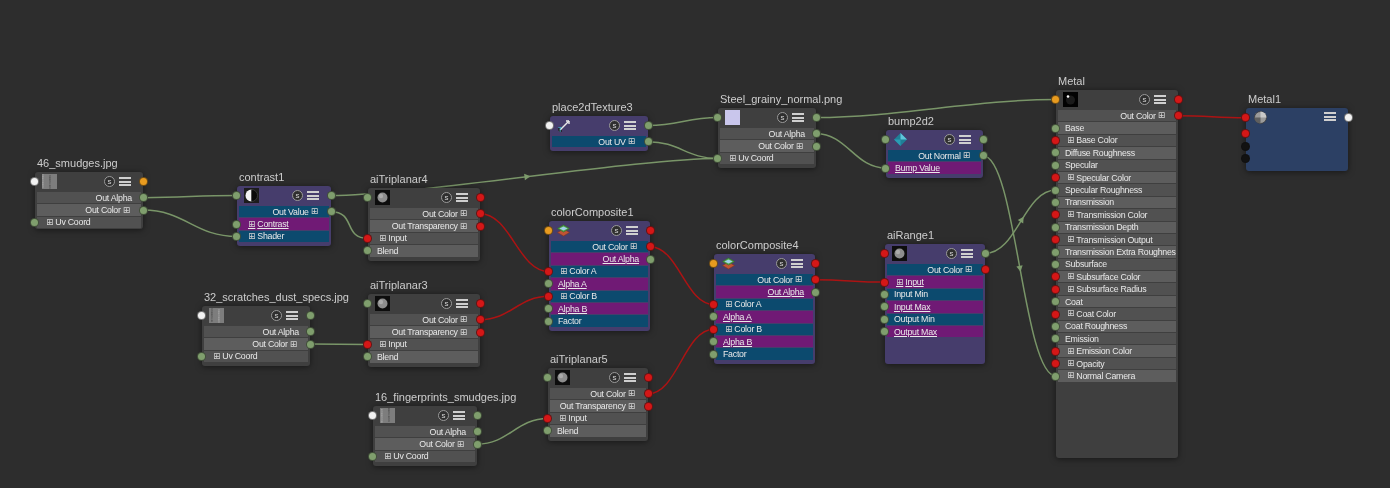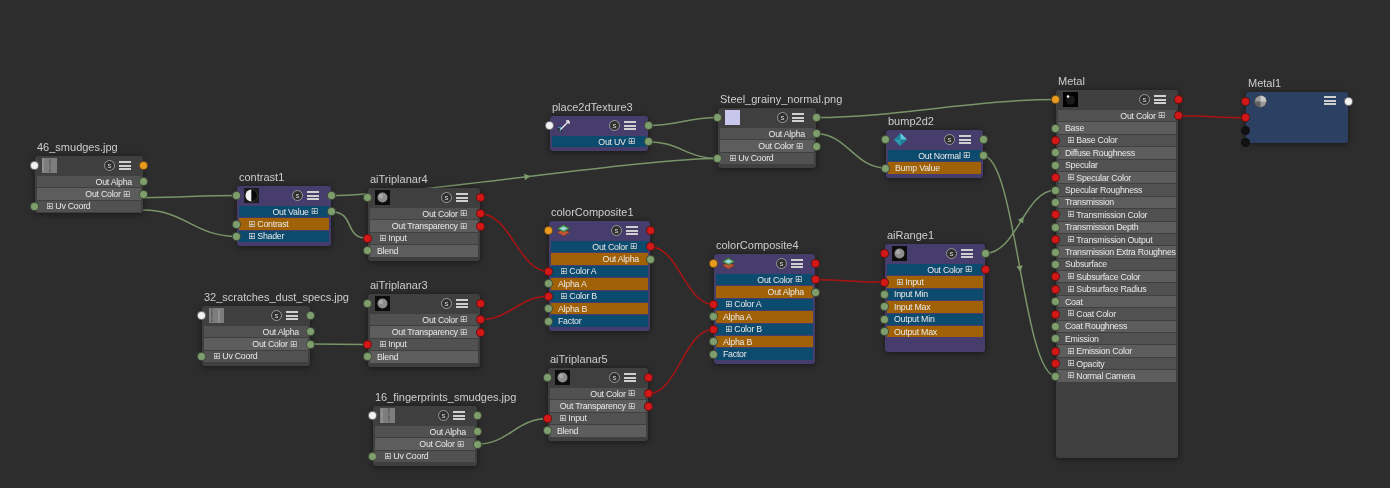--- a/index.html
+++ b/index.html
@@ -11,21 +11,21 @@
   .node.purple{background:#463d6c;}
   .node.blue{background:#2c4064;}
   .ntitle{position:absolute;top:-15px;left:2px;font-size:11px;color:#cdcdcd;white-space:nowrap;}
   .hdr{position:absolute;top:0;left:0;right:0;height:19px;}
   .rows{position:absolute;top:19px;left:0;right:0;}
   .row{height:11.4px;margin:1px 2px 0 2px;display:flex;align-items:center;
        font-size:8.8px;letter-spacing:-0.25px;color:#e9e9e9;overflow:hidden;white-space:nowrap;}
   .row.right{justify-content:flex-end;padding-right:9px;padding-left:24px;}
   .row.left{justify-content:flex-start;padding-left:7px;}
   .gray  .row{background:#515151;} .gray  .row.alt{background:#5d5d5d;}
-  .purple .row{background:#0c4a6e;} .purple .row.alt{background:#a16207;}
+  .purple .row{background:#0c4a6e;} .purple .row.alt{background:#701a75;text-decoration:underline;}
   .blue  .row{background:#375489;} .blue  .row.alt{background:#43629f;}
   .exp{font-size:9px;line-height:9px;margin:0 2px;color:#d2d2d2;}
   .dot{position:absolute;width:9px;height:9px;border-radius:50%;
        border:1px solid rgba(15,15,15,.55);box-sizing:border-box;z-index:3;}
   .dot.L{left:-5px;} .dot.R{right:-5px;}
   .icon{position:absolute;left:7px;top:2px;width:15px;height:15px;}
   .badges{position:absolute;right:12px;top:4px;display:flex;gap:4px;align-items:center;}
   .sbadge{width:11px;height:11px;border-radius:50%;background:#2f2f2f;border:1px solid #9a9a9a;
           color:#d4d4d4;font-size:8px;line-height:10px;text-align:center;box-sizing:border-box;}
   .lbadge{width:12px;height:10px;background:repeating-linear-gradient(180deg,#cfcfcf 0 2px,rgba(0,0,0,0) 2px 3.6px);}
@@ -51,21 +51,21 @@
       <path d="M310,344.09999999999997 C336.1,344.09999999999997 341.9,344.5 368,344.5" fill="none" stroke="#7d9b6c" stroke-width="1.5" opacity="0.95"></path>
       <path d="M477,444.09999999999997 C508.95,444.09999999999997 516.05,418.5 548,418.5" fill="none" stroke="#7d9b6c" stroke-width="1.5" opacity="0.95"></path>
       <path d="M480,213.7 C511.05,213.7 517.95,271.5 549,271.5" fill="none" stroke="#b31212" stroke-width="1.5" opacity="0.95"></path>
       <path d="M480,319.7 C511.05,319.7 517.95,296.3 549,296.3" fill="none" stroke="#b31212" stroke-width="1.5" opacity="0.95"></path>
       <path d="M650,246.7 C678.8,246.7 685.2,304.5 714,304.5" fill="none" stroke="#b31212" stroke-width="1.5" opacity="0.95"></path>
       <path d="M648,393.7 C677.7,393.7 684.3,329.3 714,329.3" fill="none" stroke="#b31212" stroke-width="1.5" opacity="0.95"></path>
       <path d="M815,279.7 C846.5,279.7 853.5,282.09999999999997 885,282.09999999999997" fill="none" stroke="#b31212" stroke-width="1.5" opacity="0.95"></path>
       <path d="M1178,115.7 C1208.6,115.7 1215.4,117.7 1246,117.7" fill="none" stroke="#b31212" stroke-width="1.5" opacity="0.95"></path>
     </svg>
   <div id="nodes">
-      <div class="node gray" style="left: 35px; top: 156px; width: 108px; height: 57px;">
+      <div class="node gray" style="left: 35px; top: 172px; width: 108px; height: 57px;">
         <div class="ntitle">46_smudges.jpg</div>
         <div class="hdr">
           <span class="icon"><svg viewBox="0 0 15 15" width="15" height="15">
               <rect width="15" height="15" fill="#7d7d7d"></rect>
               <rect x="0" y="0" width="1.6" height="1.6" fill="#9b9b9b"></rect>
               <rect x="7" y="5" width="1.6" height="1.6" fill="#6a6a6a"></rect>
               <rect x="0" y="10" width="1.6" height="1.6" fill="#8f8f8f"></rect>
               <rect x="7" y="1" width="1.6" height="1.6" fill="#5d5d5d"></rect>
               <rect x="0" y="6" width="1.6" height="1.6" fill="#9b9b9b"></rect>
               <rect x="7" y="11" width="1.6" height="1.6" fill="#6a6a6a"></rect>
@@ -542,21 +542,21 @@
             <span>Color B</span>
           </div>
           <div class="row left alt">
             <span>Alpha B</span>
           </div>
           <div class="row left">
             <span>Factor</span>
           </div>
         </div>
       </div>
-      <div class="node purple" style="left: 885px; top: 244px; width: 100px; height: 108px;">
+      <div class="node purple" style="left: 885px; top: 244px; width: 100px; height: 120px;">
         <div class="ntitle">aiRange1</div>
         <div class="hdr">
           <span class="icon"><svg viewBox="0 0 15 15" width="15" height="15">
               <rect width="15" height="15" fill="#0d0d0d"></rect>
               <circle cx="7.5" cy="7.5" r="5" fill="#8e8e8e"></circle>
               <circle cx="6" cy="6" r="2.2" fill="#ababab"></circle>
             </svg></span>
           <span class="badges">
             <span class="sbadge">s</span>
             <span class="lbadge"></span>
@@ -703,21 +703,21 @@
           <div class="row left">
             <span class="exp">⊞</span>
             <span>Opacity</span>
           </div>
           <div class="row left alt">
             <span class="exp">⊞</span>
             <span>Normal Camera</span>
           </div>
         </div>
       </div>
-      <div class="node blue" style="left: 1246px; top: 92px; width: 102px; height: 51px;">
+      <div class="node blue" style="left: 1246px; top: 108px; width: 102px; height: 63px;">
         <div class="ntitle">Metal1</div>
         <div class="hdr">
           <span class="icon"><svg viewBox="0 0 15 15" width="15" height="15">
               <circle cx="7.5" cy="7.5" r="6" fill="#9b9b9b" stroke="#3a3a3a" stroke-width="0.8"></circle>
               <path d="M7.5 1.5 A6 6 0 0 1 13.5 7.5 L7.5 7.5 Z" fill="#c9c9c9"></path>
               <path d="M7.5 13.5 A6 6 0 0 1 1.5 7.5 L7.5 7.5 Z" fill="#5f5f5f"></path>
             </svg></span>
           <span class="badges">
             <span class="lbadge"></span>
           </span>

